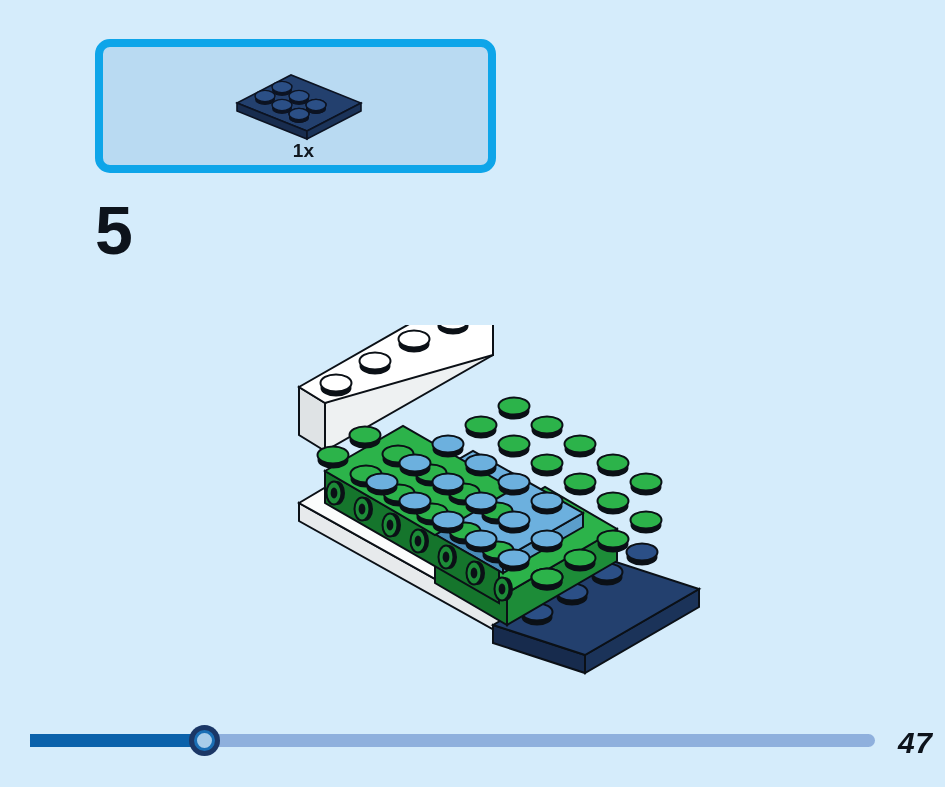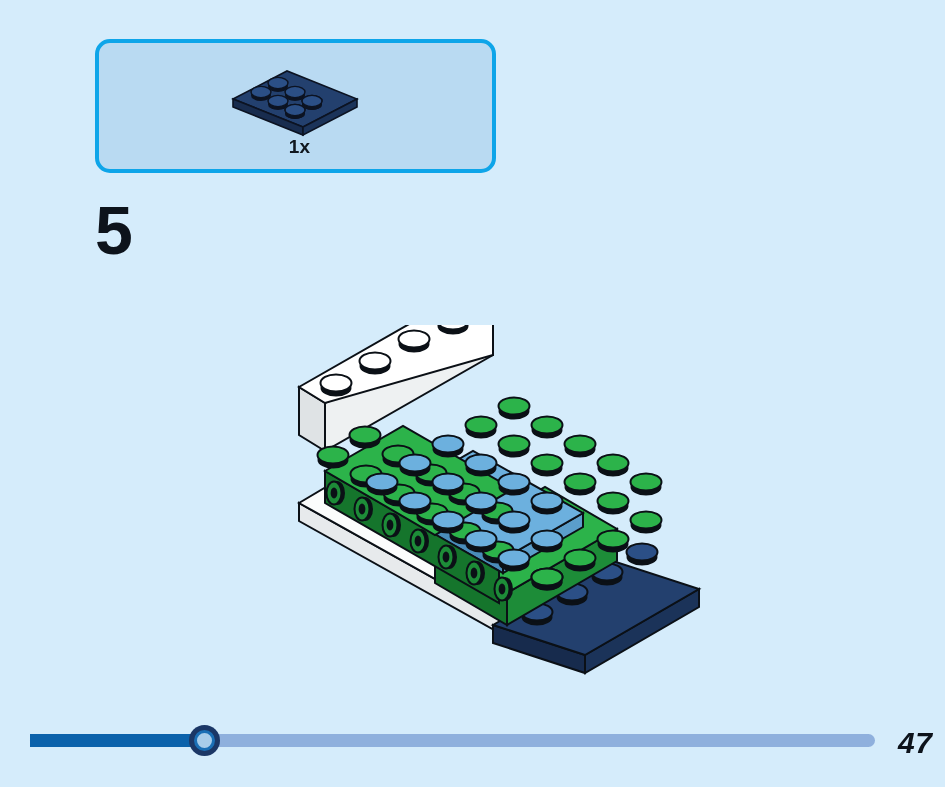--- a/index.html
+++ b/index.html
@@ -22,21 +22,21 @@
   }
 
   
   .callout-box {
     position: absolute;
     left: 95px;
     top: 39px;
     width: 401px;
     height: 134px;
     background: #b9daf2;
-    border: 4px solid #0ea5e9;
+    border: 8px solid #0ea5e9;
     border-radius: 15px;
     box-sizing: border-box;
   }
   .callout-part {
     position: absolute;
     left: 126px;
     top: 14px;
     width: 140px;
     height: 80px;
   }

